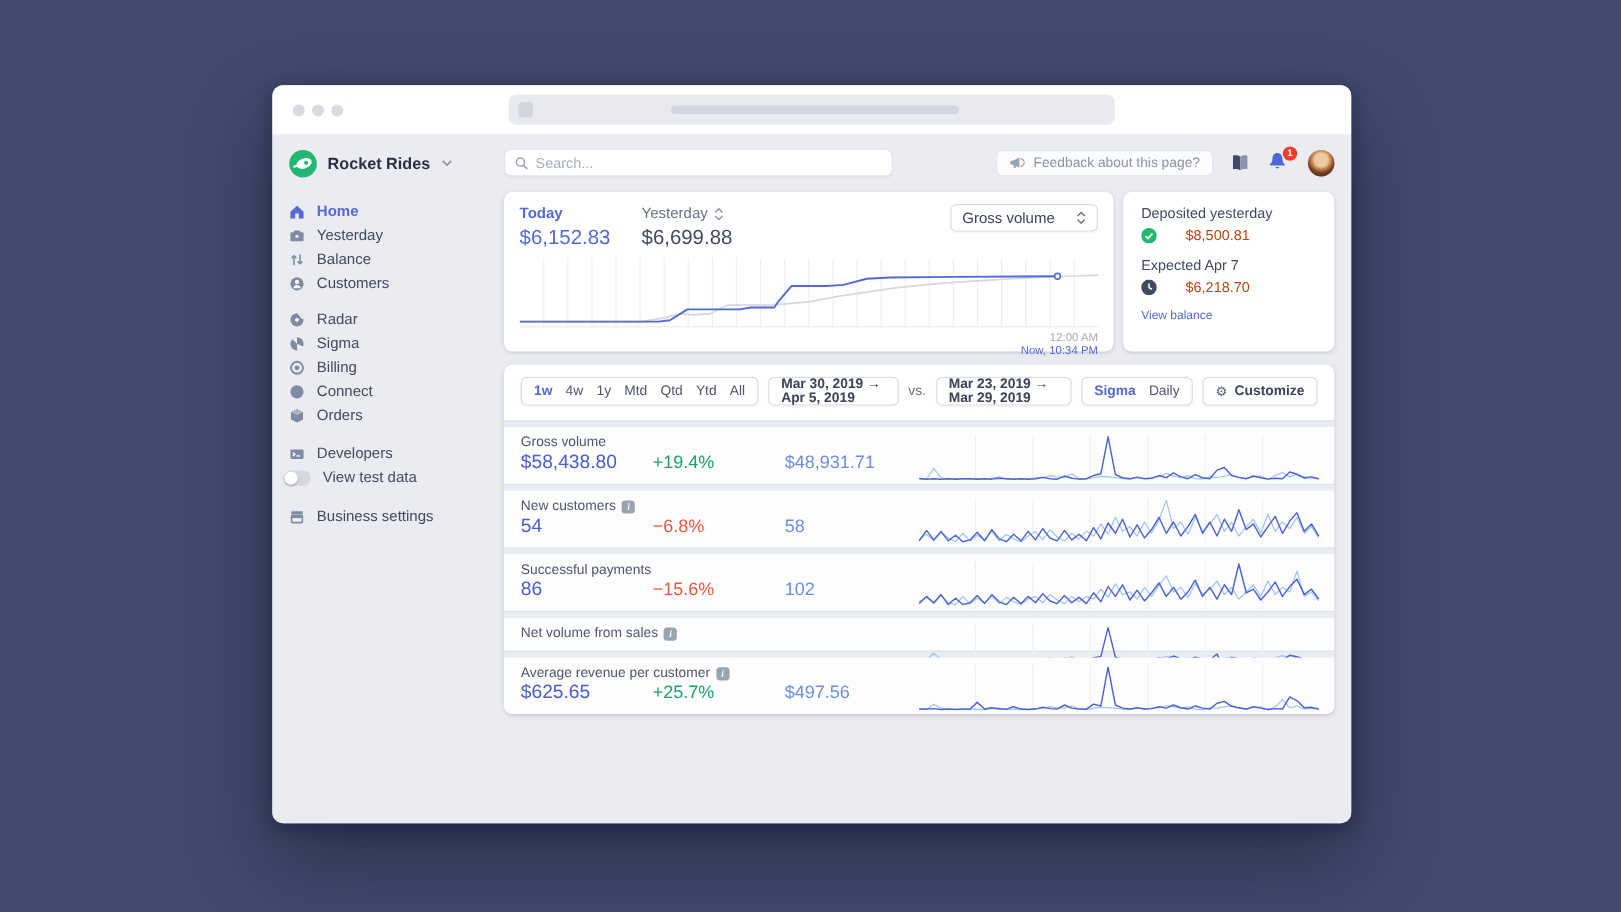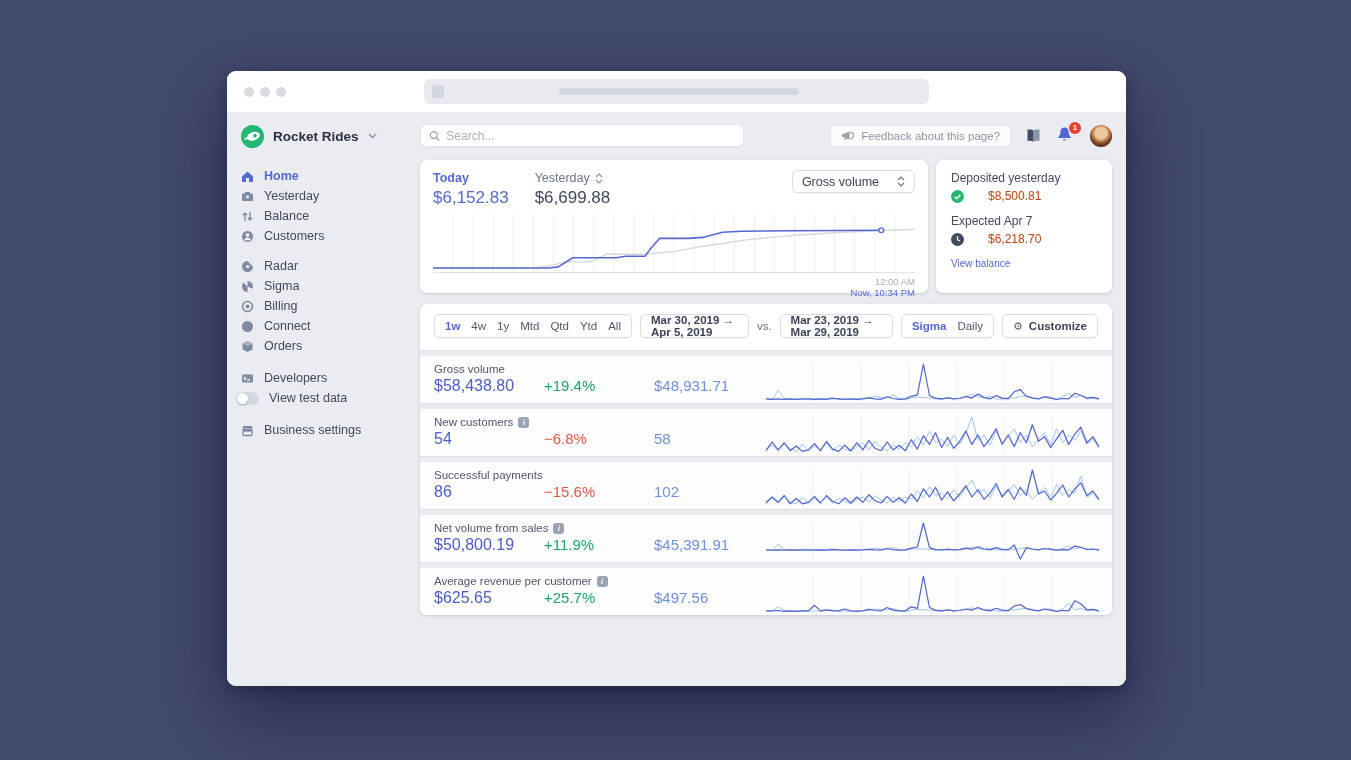--- a/index.html
+++ b/index.html
@@ -455,25 +455,20 @@
                 <polyline points="1.0,35.0 7.1,29.0 13.1,34.3 19.2,27.5 25.2,35.8 31.3,30.5 37.3,35.8 43.4,34.3 49.4,28.3 55.5,35.0 61.5,27.5 67.6,33.5 73.7,35.8 79.7,29.8 85.8,35.0 91.8,29.0 97.9,34.3 103.9,26.8 110.0,32.8 116.0,35.0 122.1,28.3 128.1,34.3 134.2,29.8 140.3,35.0 146.3,26.0 152.4,33.5 158.4,20.8 164.5,29.0 170.5,19.3 176.6,32.0 182.6,23.8 188.7,32.8 194.7,26.0 200.8,17.8 206.9,29.0 212.9,21.5 219.0,31.3 225.0,25.3 231.1,15.5 237.1,29.0 243.2,21.5 249.2,31.3 255.3,19.3 261.3,27.5 267.4,2.0 273.5,26.0 279.5,23.0 285.6,32.0 291.6,25.3 297.7,17.0 303.7,29.0 309.8,20.8 315.8,14.8 321.9,27.5 327.9,23.0 334.0,31.3" fill="none" stroke="#4f63ce" stroke-width="1.2" stroke-linejoin="round"></polyline>
               </svg></div>
         </div>
 
         <div class="divider"></div>
         <div class="metric-row">
           <div class="row-label">
               <span>Net volume from sales</span>
               <span class="info-icon">i</span>
             </div>
-          <div class="vals">
-            <span class="primary">$50,800.19</span>
-            <span class="delta up">+11.9%</span>
-            <span class="comparison">$45,391.91</span>
-          </div>
           <div class="spark"><svg width="335" height="40">
                 <line x1="47.857142857142854" x2="47.857142857142854" y1="0" y2="39" stroke="#edeff4" stroke-width="1"></line>
                 <line x1="95.71428571428571" x2="95.71428571428571" y1="0" y2="39" stroke="#edeff4" stroke-width="1"></line>
                 <line x1="143.57142857142856" x2="143.57142857142856" y1="0" y2="39" stroke="#edeff4" stroke-width="1"></line>
                 <line x1="191.42857142857142" x2="191.42857142857142" y1="0" y2="39" stroke="#edeff4" stroke-width="1"></line>
                 <line x1="239.28571428571428" x2="239.28571428571428" y1="0" y2="39" stroke="#edeff4" stroke-width="1"></line>
                 <line x1="287.1428571428571" x2="287.1428571428571" y1="0" y2="39" stroke="#edeff4" stroke-width="1"></line>
                 <polyline points="1.0,28.6 7.1,29.2 13.1,23.4 19.2,28.3 25.2,29.2 31.3,28.9 37.3,29.2 43.4,29.2 49.4,28.9 55.5,29.2 61.5,28.6 67.6,28.0 73.7,29.2 79.7,28.9 85.8,29.2 91.8,28.9 97.9,28.6 103.9,28.3 110.0,27.2 116.0,28.0 122.1,28.3 128.1,26.3 134.2,28.9 140.3,29.2 146.3,28.3 152.4,27.8 158.4,28.0 164.5,28.3 170.5,28.9 176.6,29.2 182.6,28.0 188.7,28.9 194.7,28.3 200.8,28.0 206.9,26.0 212.9,27.5 219.0,28.3 225.0,27.2 231.1,28.9 237.1,29.2 243.2,28.0 249.2,28.3 255.3,27.5 261.3,26.6 267.4,28.3 273.5,28.9 279.5,27.8 285.6,27.5 291.6,29.2 297.7,27.2 303.7,25.4 309.8,28.0 315.8,26.6 321.9,28.9 327.9,28.3 334.0,29.2" fill="none" stroke="#9cc5f0" stroke-width="1" stroke-linejoin="round"></polyline>
                 <polyline points="1.0,28.9 7.1,29.2 13.1,28.9 19.2,29.2 25.2,28.9 31.3,29.2 37.3,28.9 43.4,28.9 49.4,29.2 55.5,28.9 61.5,29.2 67.6,28.6 73.7,28.9 79.7,29.2 85.8,28.9 91.8,29.2 97.9,28.9 103.9,28.3 110.0,28.9 116.0,29.2 122.1,27.5 128.1,28.6 134.2,29.2 140.3,28.9 146.3,27.2 152.4,26.0 158.4,2.0 164.5,26.6 170.5,28.6 176.6,28.9 182.6,28.3 188.7,28.9 194.7,28.6 200.8,27.2 206.9,28.3 212.9,25.7 219.0,28.0 225.0,28.9 231.1,26.6 237.1,28.3 243.2,28.9 249.2,24.0 255.3,38.0 261.3,26.9 267.4,28.0 273.5,28.9 279.5,27.5 285.6,28.3 291.6,29.2 297.7,28.6 303.7,28.9 309.8,25.1 315.8,26.3 321.9,28.3 327.9,28.0 334.0,28.9" fill="none" stroke="#4f63ce" stroke-width="1.2" stroke-linejoin="round"></polyline>
               </svg></div>

